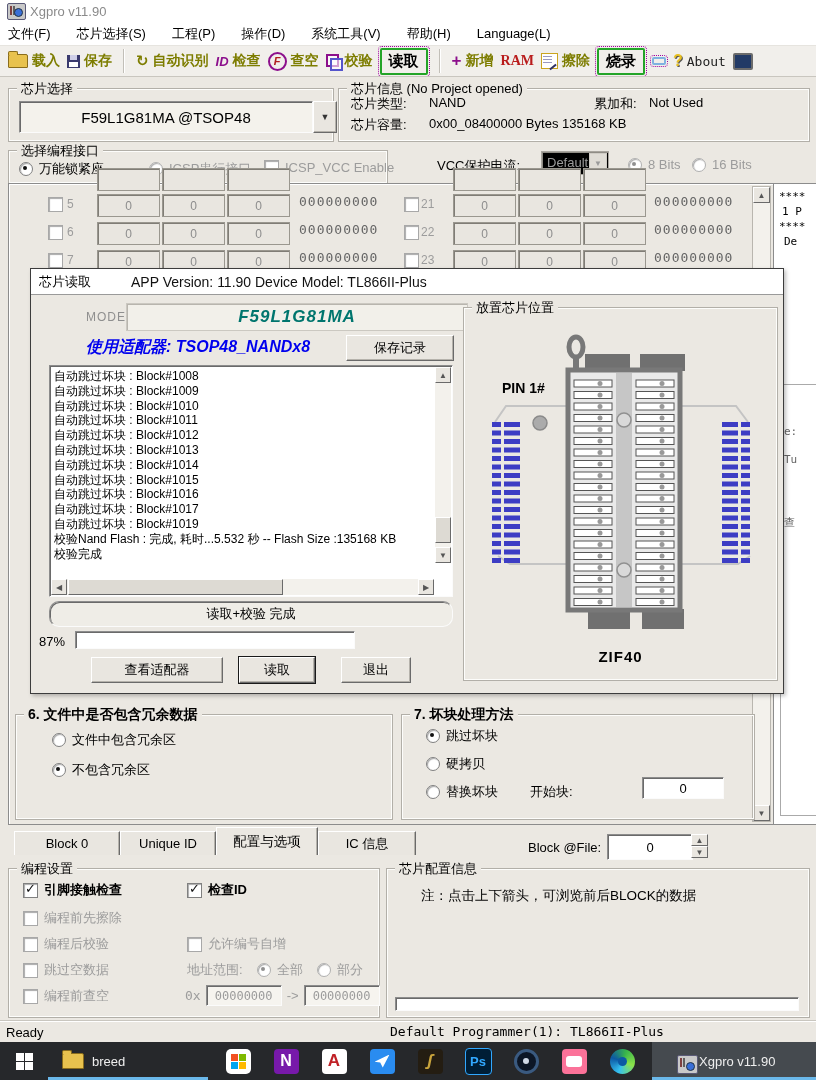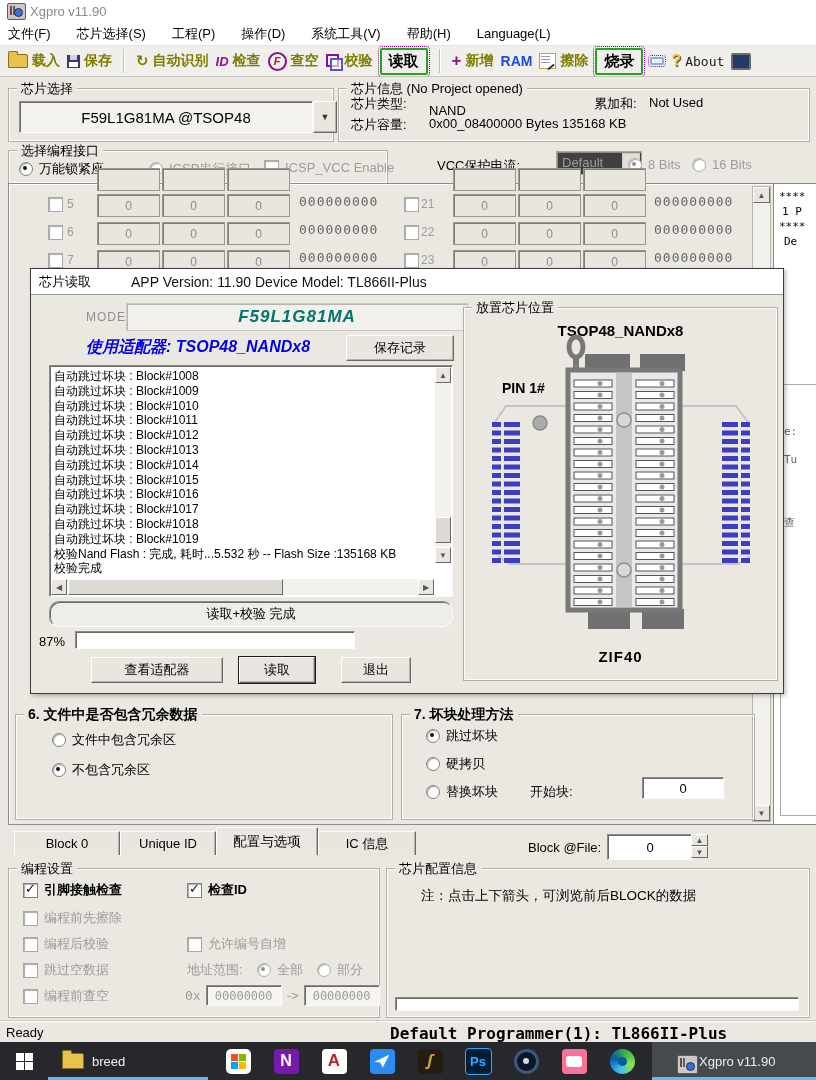--- a/index.html
+++ b/index.html
@@ -14,21 +14,21 @@
   .app-chip-icon{left:7px;top:3px;width:17px;height:15px;background:#c9c9c9;border:1px solid #5a5a77;border-radius:2px;}
   .app-chip-icon .dot{position:absolute;right:2px;bottom:2px;width:7px;height:7px;border-radius:50%;background:#3a6fd8;border:1px solid #234;}
   .app-chip-icon .bar{position:absolute;left:2px;top:2px;width:2px;height:9px;background:#804040;}
   .app-chip-icon .bar2{position:absolute;left:5px;top:2px;width:2px;height:9px;background:#606060;}
 
   #menubar{left:0;top:22px;width:816px;height:23px;background:#fff;display:flex;align-items:center;gap:26px;padding-left:8px;box-sizing:border-box;}
   .menu-item{white-space:nowrap;cursor:default;}
 
   #toolbar{left:0;top:45px;width:816px;height:32px;background:#f1efeb;border-top:1px solid #e6e4df;border-bottom:1px solid #c9c6bf;display:flex;align-items:center;gap:7px;padding-left:8px;box-sizing:border-box;overflow:hidden;}
   .tbtn{display:flex;align-items:center;gap:4px;color:#7d7d00;font-weight:bold;font-size:14px;white-space:nowrap;}
-  .tbtn.disabled{color:#1d4ed8;}
+  .tbtn.disabled{color:#b91c1c;font-family:Liberation Serif, serif;}
   .tsep{width:1px;height:24px;background:#c2bfb8;border-right:1px solid #fff;margin:0 4px;}
   .boxed{border:2px solid #23a428;outline:1px dotted #a000a0;outline-offset:1px;border-radius:2px;background:#f1efeb;color:#000;padding:2px 7px;font-weight:bold;font-size:15px;}
   .boxed.cyanbox{border-color:#7fb2e0;padding:2px 5px;}
   .folder-ico{width:18px;height:12px;background:#e8c24e;border:1px solid #8a6d1c;border-radius:2px 2px 1px 1px;position:relative;}
   .folder-ico:before{content:"";position:absolute;left:-1px;top:-4px;width:8px;height:3px;background:#e8c24e;border:1px solid #8a6d1c;border-bottom:none;border-radius:2px 2px 0 0;}
   .floppy-ico{width:13px;height:13px;background:#3a3a6e;position:relative;}
   .floppy-ico:before{content:"";position:absolute;left:3px;top:0;width:7px;height:5px;background:#cfcfe8;}
   .floppy-ico:after{content:"";position:absolute;left:2px;bottom:1px;width:9px;height:5px;background:#fff;}
   .glyph-olive{color:#7d7d00;font-size:15px;font-weight:bold;}
   .glyph-purple{color:#8c0f8c;font-style:italic;font-weight:bold;font-size:13px;}
@@ -101,21 +101,21 @@
   #tabs{left:14px;top:828px;height:27px;display:flex;align-items:flex-end;}
   .tab{height:23px;display:flex;align-items:center;justify-content:center;border:1px solid #fff;border-bottom:none;border-right-color:#6a6a6a;background:#e9e6e0;box-shadow:inset -1px 0 0 #b5b2ab;font-size:13px;}
   .tab.active{height:27px;font-size:13.5px;background:#ebe8e2;z-index:2;}
   #spinner{left:691px;top:834px;width:17px;height:24px;}
   #spinner .sb-arrow{height:12px;}
 
   #hexpair .hexfield{width:74px;height:19px;display:flex;align-items:center;justify-content:center;color:#9c9c9c;font-family:"DejaVu Sans Mono",monospace;font-size:12px;background:#f6f4ef;}
 
   
   #statusbar{left:0;top:1020px;width:816px;height:22px;background:#ebe8e2;border-top:1px solid #c9c6bf;box-shadow:inset 0 1px 0 #fff;}
-  #status-right{font-family:"DejaVu Sans Mono",monospace;font-weight:bold;font-size:16px;}
+  #status-right{font-family:"DejaVu Sans Mono",monospace;font-weight:normal;font-size:13px;}
   #taskbar{left:0;top:1042px;width:816px;height:38px;background:#26282b;}
   .tb-item{position:absolute;top:0;height:38px;display:flex;align-items:center;justify-content:center;}
   .tb-underline{position:absolute;bottom:0;left:0;width:100%;height:3px;background:#6ab8ea;}
   .start-grid{width:17px;height:17px;display:grid;grid-template-columns:8px 8px;grid-template-rows:8px 8px;gap:1px;}
   .start-grid i{background:#fff;}
   .tb-label{color:#eee;font-size:13px;margin-left:8px;}
   .ico24{width:25px;height:25px;border-radius:4px;display:flex;align-items:center;justify-content:center;font-weight:bold;position:relative;flex:none;}
 </style>
 </head>
 <body>
@@ -194,21 +194,21 @@
 
   <div class="abs groupbox" style="left:8px;top:88px;width:324px;height:52px;">
     <span class="gtitle">芯片选择</span>
     <div class="abs sunken" style="left:10px;top:12px;width:292px;height:30px;display:flex;align-items:center;justify-content:center;font-size:15px;background:#f4f2ec;">F59L1G81MA @TSOP48</div>
     <div class="abs raised" style="left:304px;top:12px;width:22px;height:30px;display:flex;align-items:center;justify-content:center;font-size:9px;color:#333;">▼</div>
   </div>
 
   <div class="abs groupbox" style="left:338px;top:88px;width:470px;height:52px;">
     <span class="gtitle">芯片信息 (No Project opened)</span>
     <div class="abs" style="left:12px;top:6px;">芯片类型:</div>
-    <div class="abs" style="left:90px;top:14px;">NAND</div>
+    <div class="abs" style="left:90px;top:6px;">NAND</div>
     <div class="abs" style="left:255px;top:6px;">累加和:</div>
     <div class="abs" style="left:310px;top:6px;">Not Used</div>
     <div class="abs" style="left:12px;top:27px;">芯片容量:</div>
     <div class="abs" style="left:90px;top:27px;">0x00_08400000 Bytes 135168 KB</div>
   </div>
 
   <div class="abs groupbox" style="left:8px;top:150px;width:378px;height:32px;">
     <span class="gtitle">选择编程接口</span>
     <div class="ctl-row" style="left:10px;top:9px;">
         <span class="radio sel"></span>
@@ -219,21 +219,21 @@
         <span>ICSP串行接口</span>
       </div>
     <div class="ctl-row dis-label" style="left:255px;top:9px;">
         <span class="checkbox dis"></span>
         <span>ICSP_VCC Enable</span>
       </div>
   </div>
   <div class="ctl-row" style="left:437px;top:157px;">
       <span>VCC保护电流:</span>
     </div>
-  <div class="abs" style="left:556px;top:151px;width:66px;height:22px;border:1px solid #a8a59e;background:#404040;box-shadow:inset 1px 1px 0 #8f8c85;padding-left:18px;">
+  <div class="abs" style="left:541px;top:151px;width:66px;height:22px;border:1px solid #a8a59e;background:#000000;box-shadow:inset 1px 1px 0 #8f8c85;">
     <span class="abs dis-label" style="left:5px;top:3px;">Default</span>
     <span class="abs" style="right:1px;top:1px;width:16px;height:18px;background:#e0ddd6;border:1px solid #cfccc5;color:#9a9a9a;font-size:8px;display:flex;align-items:center;justify-content:center;">▼</span>
   </div>
   <div class="ctl-row dis-label" style="left:628px;top:157px;">
       <span class="radio dis sel"></span>
       <span>8 Bits</span>
     </div>
   <div class="ctl-row dis-label" style="left:692px;top:157px;">
       <span class="radio dis"></span>
       <span>16 Bits</span>
@@ -366,21 +366,20 @@
         <div>自动跳过坏块 : Block#1008</div>
           <div>自动跳过坏块 : Block#1009</div>
         <div>自动跳过坏块 : Block#1010</div>
           <div>自动跳过坏块 : Block#1011</div>
         <div>自动跳过坏块 : Block#1012</div>
           <div>自动跳过坏块 : Block#1013</div>
         <div>自动跳过坏块 : Block#1014</div>
           <div>自动跳过坏块 : Block#1015</div>
         <div>自动跳过坏块 : Block#1016</div>
           <div>自动跳过坏块 : Block#1017</div>
-        <div>自动跳过坏块 : Block#1018</div>
           <div>自动跳过坏块 : Block#1019</div>
         <div>校验Nand Flash : 完成, 耗时...5.532 秒 --  Flash Size :135168 KB</div>
           <div>校验完成</div>
       </div>
       <div id="log-vsb">
         <span class="sb-arrow" style="top:0;">▲</span>
         <span class="thumb"></span>
         <span class="sb-arrow" style="bottom:0;">▼</span>
       </div>
       <div id="log-hsb">
@@ -395,21 +394,20 @@
     <div id="progress-bar" class="abs sunken"></div>
 
     <div id="dlg-buttons">
       <div class="btn raised" style="left:60px;top:388px;width:130px;">查看适配器</div>
       <div class="btn raised default-btn" style="left:208px;top:388px;width:74px;">读取</div>
       <div class="btn raised" style="left:310px;top:388px;width:68px;">退出</div>
     </div>
 
     <div id="placement-group" class="abs groupbox">
       <span class="gtitle">放置芯片位置</span>
-      <div id="placement-adapter">TSOP48_NANDx8</div>
       <div id="pin1-label">PIN 1#</div>
       <svg id="socket-svg" width="300" height="306" viewBox="0 0 300 306">
 
         <path d="M25,88 L36,72 L98,72" stroke="#c4c4c4" stroke-width="2" fill="none"></path>
         <path d="M210,72 L266,72 L278,88" stroke="#c4c4c4" stroke-width="2" fill="none"></path>
         <path d="M98,230 L40,230 L28,222" stroke="#c4c4c4" stroke-width="2" fill="none"></path>
         <path d="M210,230 L268,230 L280,222" stroke="#c4c4c4" stroke-width="2" fill="none"></path>
 
         <ellipse cx="106" cy="13" rx="7" ry="10" fill="none" stroke="#787878" stroke-width="5"></ellipse>
         <rect x="103" y="22" width="6" height="16" fill="#787878"></rect>

